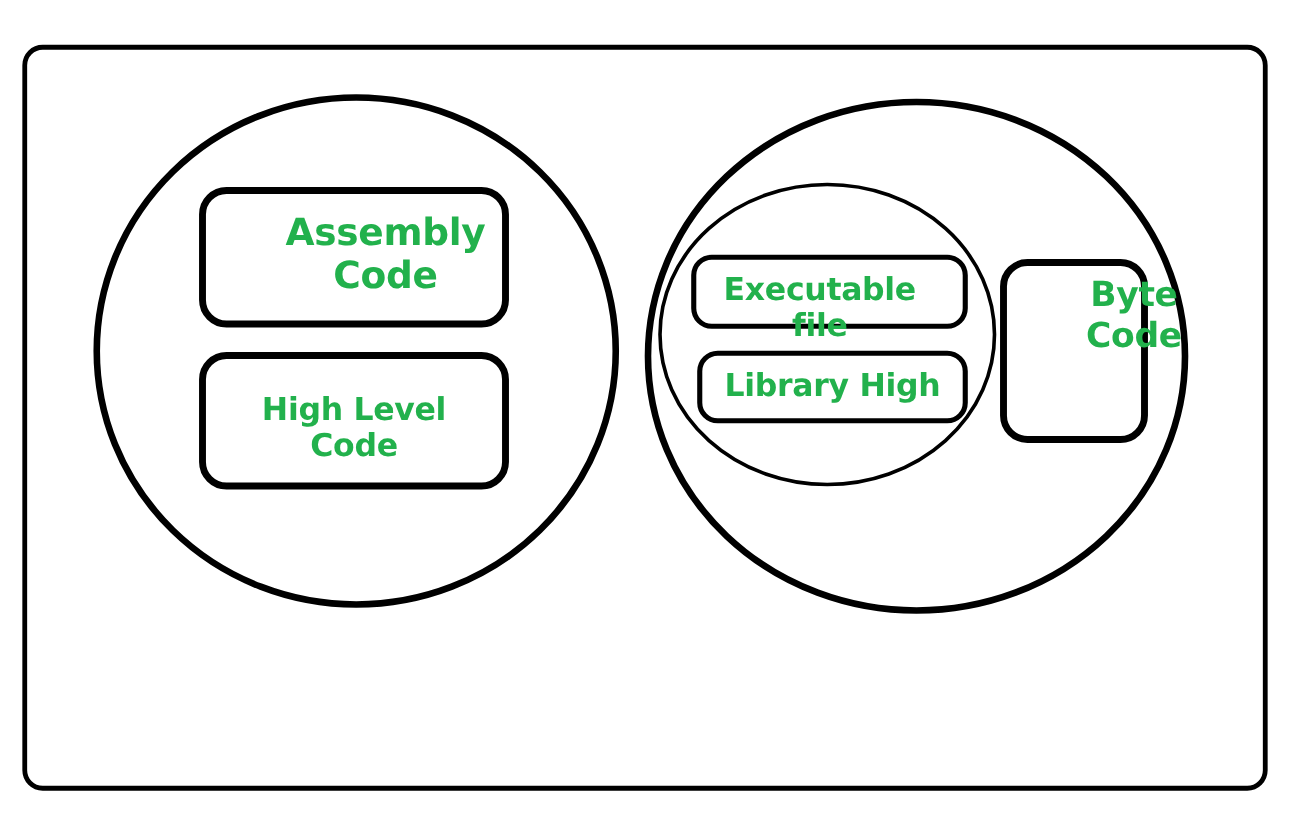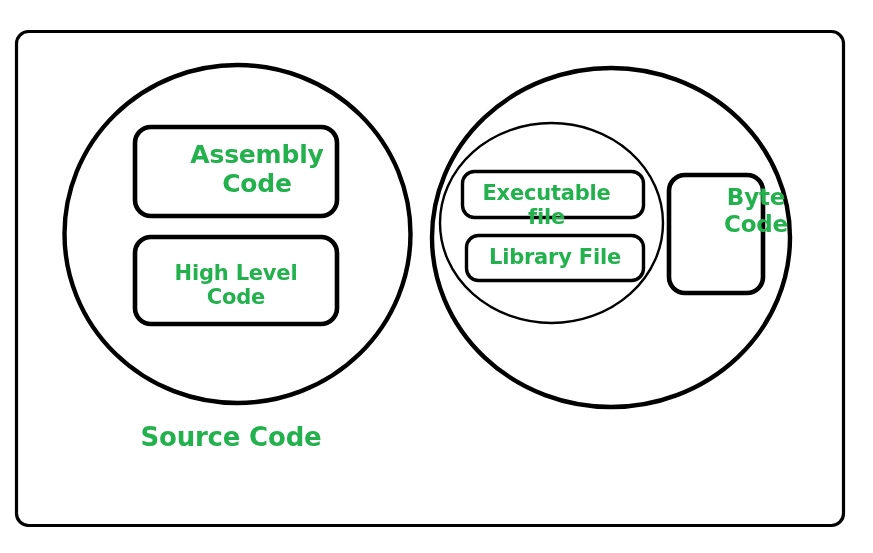--- a/index.html
+++ b/index.html
@@ -99,24 +99,23 @@
 
     <rect class="shape-stroke node-box" x="669" y="175" width="94" height="118" rx="16" ry="16"></rect>
   </svg>
 
   <div class="label clickable" id="label-assembly-code">Assembly
 Code</div>
 
   <div class="label clickable" id="label-high-level-code">High Level
 Code</div>
 
-  <div class="label" id="label-source-code">Source Code</div>
 
   <div class="label clickable" id="label-executable-file">Executable file</div>
 
-  <div class="label clickable" id="label-library-file">Library File</div>
+  <div class="label clickable" id="label-library-file">Library High</div>
 
 
   <div class="label clickable" id="label-byte-code">Byte
 Code</div>
 
 
 </div>
 
 </body></html>

